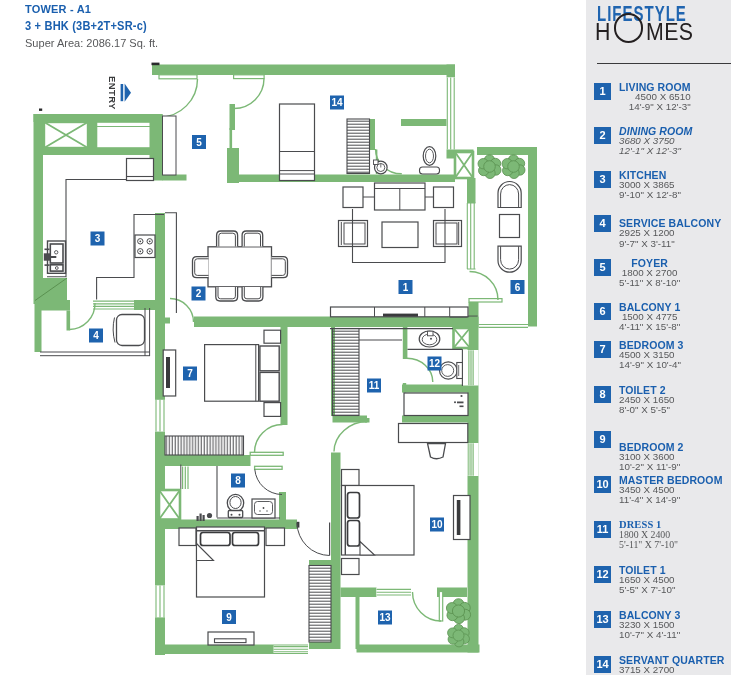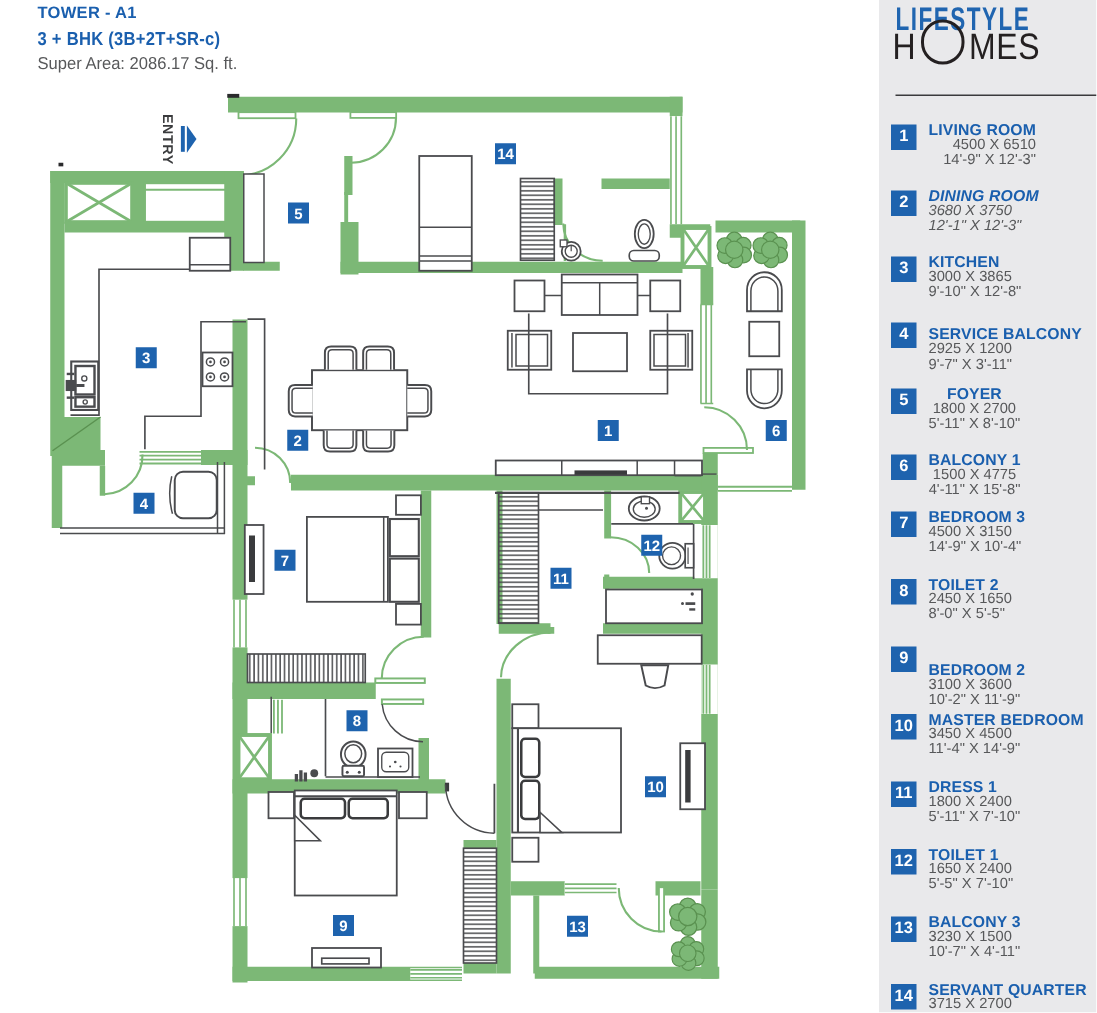--- a/index.html
+++ b/index.html
@@ -98,30 +98,30 @@
       </div>
 
   <div class="li-num" style="top:476px;">10</div>
   <div class="li-txt" style="top:474.5px;">
         <div class="li-t">MASTER BEDROOM</div>
         <div class="li-d">3450 X 4500</div>
         <div class="li-d">11'-4" X 14'-9"</div>
       </div>
 
   <div class="li-num" style="top:521px;">11</div>
-  <div class="li-txt" style="top:519.5px;">
+  <div class="li-txt" style="top:519.5px;font-family:Liberation Serif, serif;">
         <div class="li-t">DRESS 1</div>
         <div class="li-d">1800 X 2400</div>
         <div class="li-d">5'-11" X 7'-10"</div>
       </div>
 
   <div class="li-num" style="top:566px;">12</div>
   <div class="li-txt" style="top:564.5px;">
         <div class="li-t">TOILET 1</div>
-        <div class="li-d">1650 X 2400</div>
+        <div class="li-d">1650 X 4500</div>
         <div class="li-d">5'-5" X 7'-10"</div>
       </div>
 
   <div class="li-num" style="top:611px;">13</div>
   <div class="li-txt" style="top:609.5px;">
         <div class="li-t">BALCONY 3</div>
         <div class="li-d">3230 X 1500</div>
         <div class="li-d">10'-7" X 4'-11"</div>
       </div>
 

